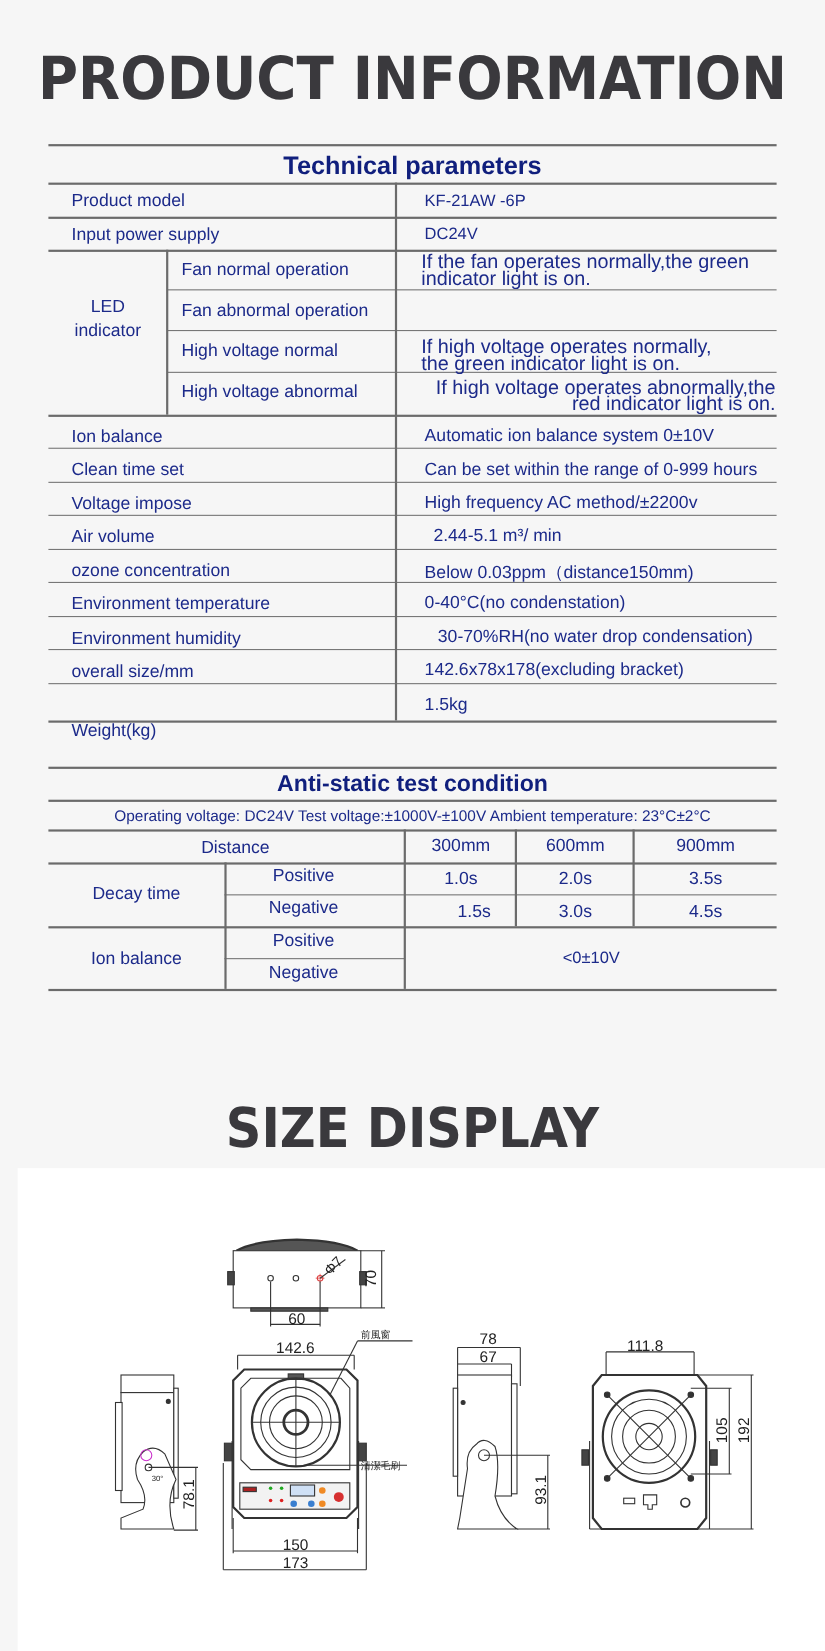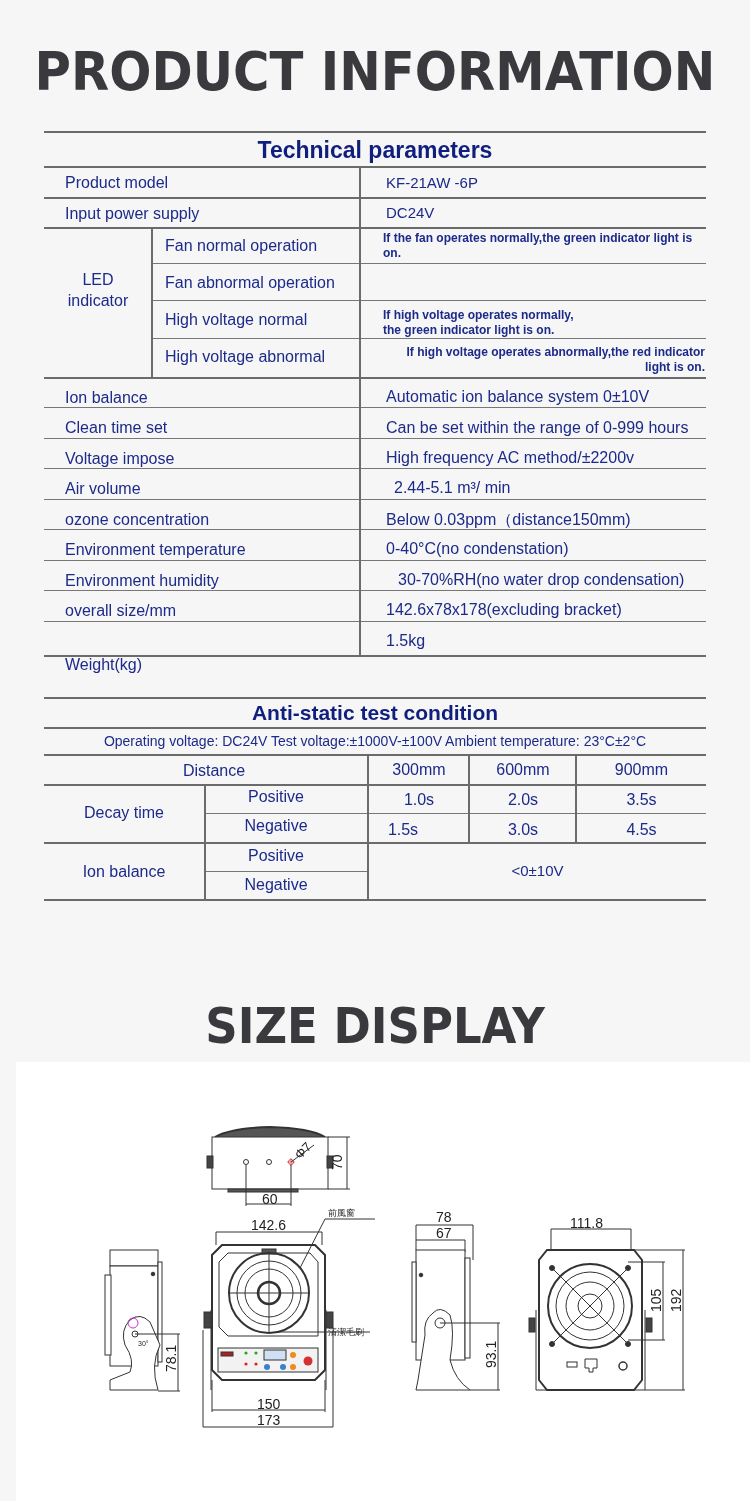--- a/index.html
+++ b/index.html
@@ -8,21 +8,21 @@
   .h1{position:absolute;left:0;width:750px;text-align:center;color:#3a393d;font-weight:700;
       font-family:"DejaVu Sans","Liberation Sans",sans-serif;letter-spacing:0px;}
   #title1{top:40px;font-size:54px;line-height:64px;transform:scaleX(0.92);}
   #title2{top:995px;font-size:50px;line-height:62px;transform:scaleX(0.9);}
   .tbl{position:absolute;left:44px;width:662px;}
   .hl{position:absolute;left:0;width:662px;height:2px;background:#6b6b6b;}
   .vl{position:absolute;width:2px;background:#6b6b6b;}
   .t{position:absolute;white-space:nowrap;color:#1c2a8a;}
   .cap{font-weight:700;font-size:23px;color:#101f7d;text-align:center;width:662px;left:0;}
   .lab{font-size:16px;}
-  .small{font-size:12px;line-height:15px;white-space:normal;font-weight:bold;}
+  .small{font-size:18px;line-height:15px;white-space:normal;}
   .ctr{text-align:center;}
   #drawing{position:absolute;left:16px;top:1062px;width:734px;height:439px;background:#fff;}
   #drawing svg{position:absolute;left:0;top:0;}
 </style>
 </head>
 <body>
 
 <div id="title1" class="h1">PRODUCT INFORMATION</div>
 
 <div class="tbl" style="top:131px;height:530px;">
@@ -114,21 +114,21 @@
   <div class="t lab ctr" style="left:325px;width:100px;top:64px;">300mm</div>
   <div class="t lab ctr" style="left:426px;width:106px;top:64px;">600mm</div>
   <div class="t lab ctr" style="left:533px;width:129px;top:64px;">900mm</div>
 
   <div class="t lab ctr" style="left:0;width:160px;top:107px;">Decay time</div>
   <div class="t lab ctr" style="left:162px;width:140px;top:91px;">Positive</div>
   <div class="t lab ctr" style="left:162px;width:140px;top:120px;">Negative</div>
   <div class="t lab ctr" style="left:325px;width:100px;top:94px;">1.0s</div>
   <div class="t lab ctr" style="left:426px;width:106px;top:94px;">2.0s</div>
   <div class="t lab ctr" style="left:533px;width:129px;top:94px;">3.5s</div>
-  <div class="t lab ctr" style="left:309px;width:100px;top:124px;">1.5s</div>
+  <div class="t lab ctr" style="left:337px;width:100px;top:124px;">1.5s</div>
   <div class="t lab ctr" style="left:426px;width:106px;top:124px;">3.0s</div>
   <div class="t lab ctr" style="left:533px;width:129px;top:124px;">4.5s</div>
 
   <div class="t lab ctr" style="left:0;width:160px;top:166px;">Ion balance</div>
   <div class="t lab ctr" style="left:162px;width:140px;top:150px;">Positive</div>
   <div class="t lab ctr" style="left:162px;width:140px;top:179px;">Negative</div>
   <div class="t lab ctr" style="left:325px;width:337px;top:165px;font-size:15px;">&lt;0±10V</div>
 </div>
 
 <div id="title2" class="h1">SIZE DISPLAY</div>

